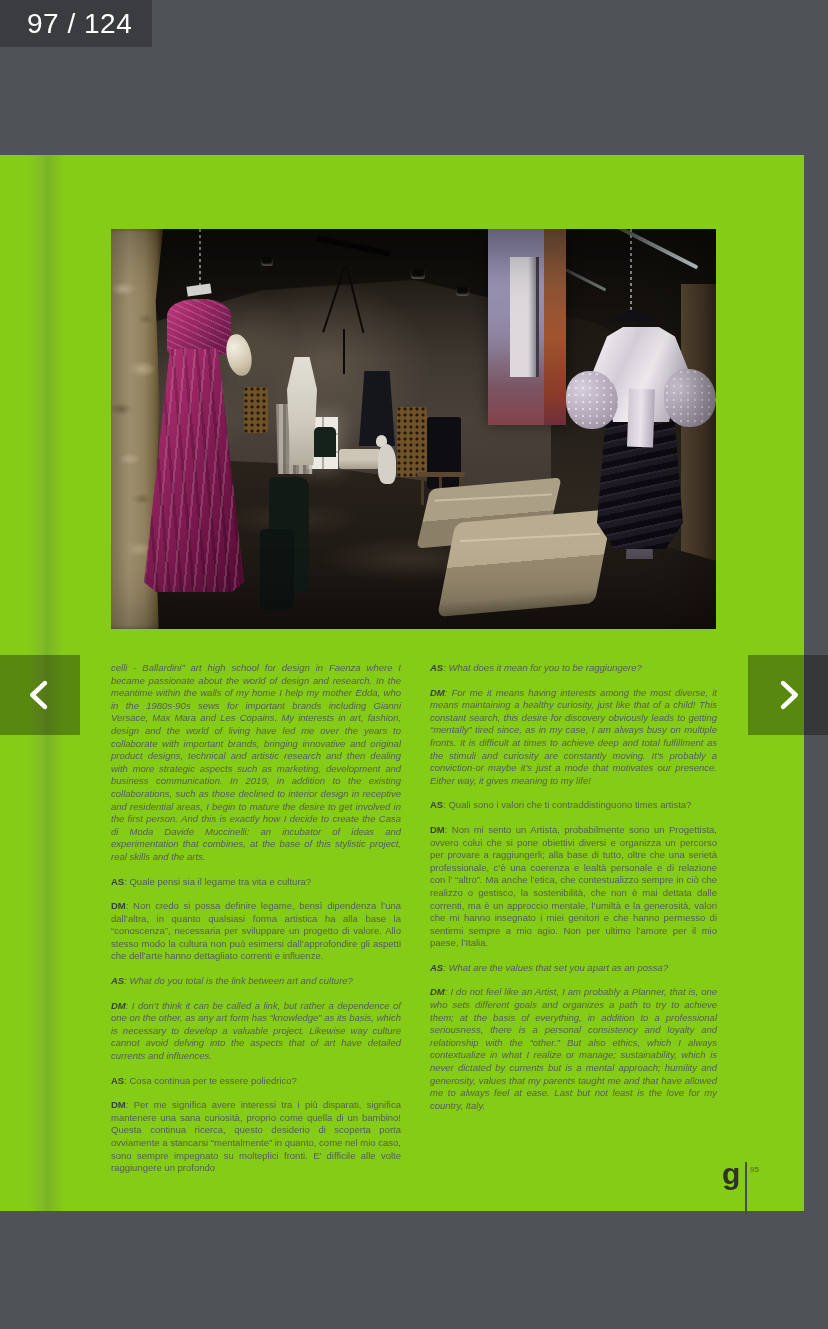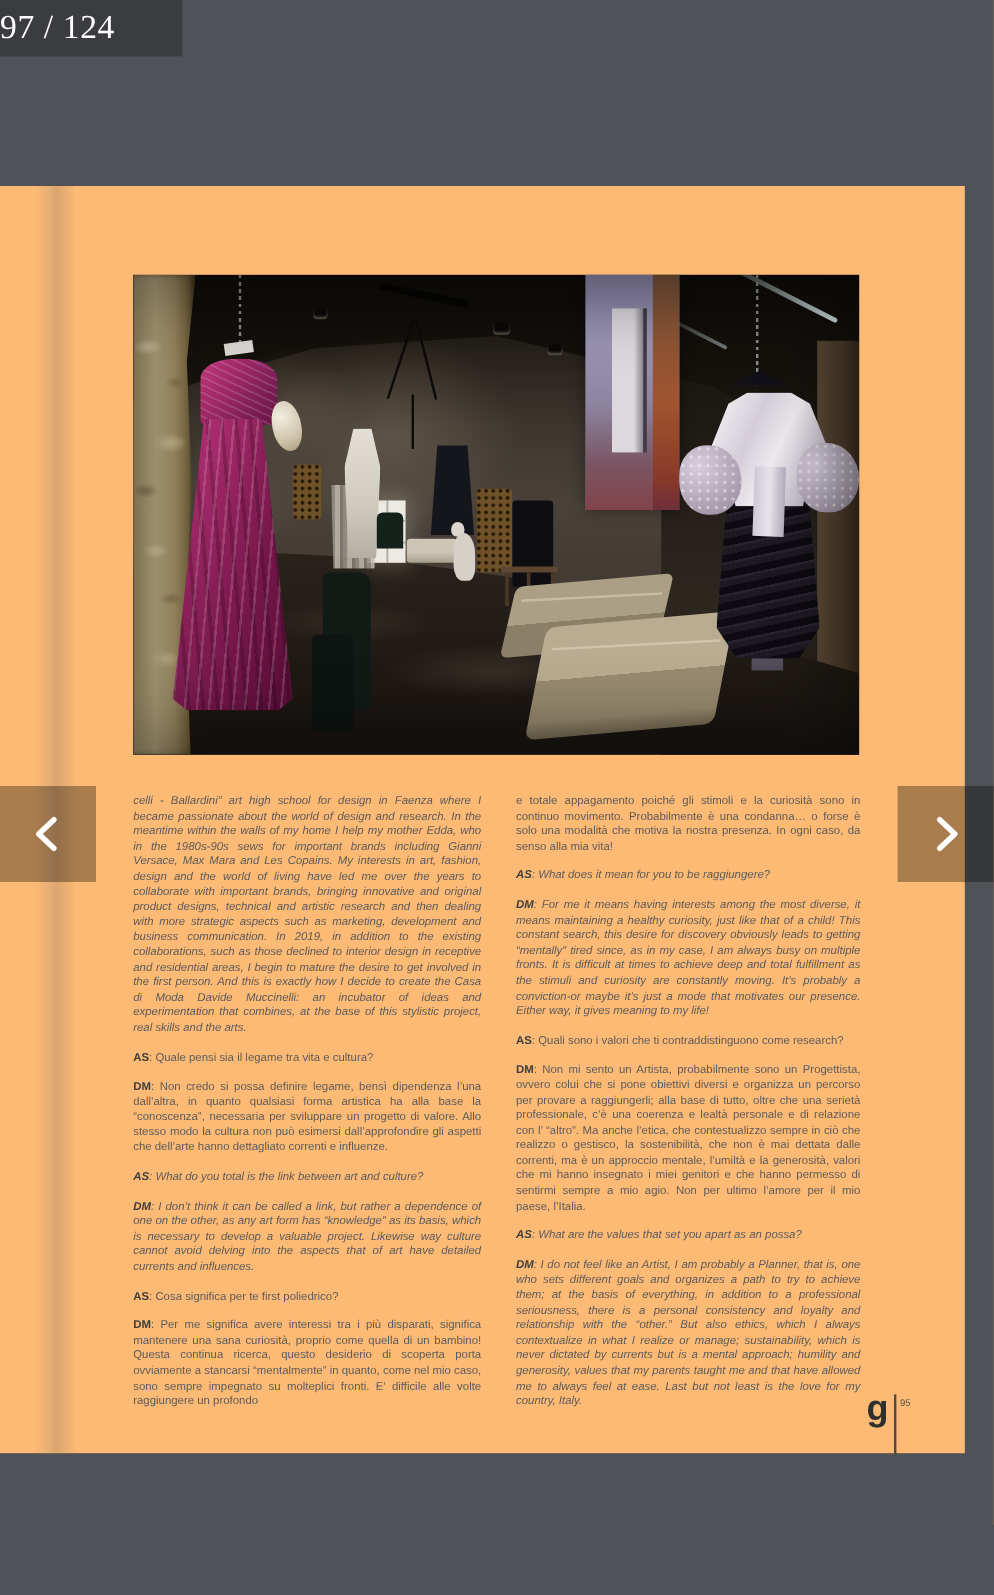--- a/index.html
+++ b/index.html
@@ -1,26 +1,26 @@
 <!DOCTYPE html>
 <html><head>
 <meta charset="utf-8">
 <style>
   html,body{margin:0;padding:0;width:828px;height:1329px;overflow:hidden;
     background:#4f5256;font-family:"Liberation Sans","DejaVu Sans",sans-serif;}
   .ab{position:absolute;}
   
   .page-counter{left:0;top:0;width:152px;height:47px;background:rgba(0,0,0,0.26);
-    color:#fff;font-size:28px;line-height:47px;box-sizing:border-box;letter-spacing:.5px;font-family:Liberation Serif, serif;}
+    color:#fff;font-size:28px;line-height:47px;padding-left:27px;box-sizing:border-box;letter-spacing:.5px;}
   .nav-btn{width:80px;height:80px;top:655px;background:rgba(0,0,0,0.33);cursor:pointer;
     display:flex;align-items:center;justify-content:center;}
   .nav-prev{left:0;}
   .nav-next{left:748px;}
   
-  .mag-page{left:0;top:155px;width:804px;height:1056px;background:#fdba74;text-decoration:underline;}
+  .mag-page{left:0;top:155px;width:804px;height:1056px;background:#84cc16;text-decoration:underline;}
   .page-curl{left:28px;top:0;width:36px;height:100%;
     background:linear-gradient(90deg,rgba(255,255,255,0) 0%,rgba(120,120,120,0.18) 38%,rgba(90,90,90,0.22) 52%,rgba(255,255,255,0) 100%);}
   
   .col{top:507px;width:290px;font-size:9.5px;line-height:12.6px;color:#5a5b5d;text-align:justify;}
   .col-left{left:111px;}
   .col-right{left:430px;width:287px;}
   .col p{margin:0 0 12px 0;}
   .col p b{color:#3d3e40;font-weight:bold;}
   .col p.en{font-style:italic;}
   
@@ -212,29 +212,28 @@
     <div class="ab ph-sash-white"></div>
     <div class="ab ph-vignette"></div>
   </div>
 
   <div class="ab col col-left">
     <p class="en"><span>celli - Ballardini” art high school for design in Faenza where I became passionate about the world of design and research. In the meantime within the walls of my home I help my mother Edda, who in the 1980s-90s sews for important brands including Gianni Versace, Max Mara and Les Copains. My interests in art, fashion, design and the world of living have led me over the years to collaborate with important brands, bringing innovative and original product designs, technical and artistic research and then dealing with more strategic aspects such as marketing, development and business communication. In 2019, in addition to the existing collaborations, such as those declined to interior design in receptive and residential areas, I begin to mature the desire to get involved in the first person. And this is exactly how I decide to create the Casa di Moda Davide Muccinelli: an incubator of ideas and experimentation that combines, at the base of this stylistic project, real skills and the arts.</span></p>
     <p><b>AS</b><span>: Quale pensi sia il legame tra vita e cultura?</span></p>
     <p><b>DM</b><span>: Non credo si possa definire legame, bensì dipendenza l’una dall’altra, in quanto qualsiasi forma artistica ha alla base la “conoscenza”, necessaria per sviluppare un progetto di valore. Allo stesso modo la cultura non può esimersi dall’approfondire gli aspetti che dell’arte hanno dettagliato correnti e influenze.</span></p>
     <p class="en"><b>AS</b><span>: What do you total is the link between art and culture?</span></p>
     <p class="en"><b>DM</b><span>: I don’t think it can be called a link, but rather a dependence of one on the other, as any art form has “knowledge” as its basis, which is necessary to develop a valuable project. Likewise way culture cannot avoid delving into the aspects that of art have detailed currents and influences.</span></p>
-    <p><b>AS</b><span>: Cosa significa per te first poliedrico?</span></p>
+    <p><b>AS</b><span>: Cosa continua per te essere poliedrico?</span></p>
     <p><b>DM</b><span>: Per me significa avere interessi tra i più disparati, significa mantenere una sana curiosità, proprio come quella di un bambino! Questa continua ricerca, questo desiderio di scoperta porta ovviamente a stancarsi “mentalmente” in quanto, come nel mio caso, sono sempre impegnato su molteplici fronti. E’ difficile alle volte raggiungere un profondo</span></p>
   </div>
 
   <div class="ab col col-right">
-    <p><span>e totale appagamento poiché gli stimoli e la curiosità sono in continuo movimento. Probabilmente è una condanna… o forse è solo una modalità che motiva la nostra presenza. In ogni caso, da senso alla mia vita!</span></p>
     <p class="en"><b>AS</b><span>: What does it mean for you to be raggiungere?</span></p>
     <p class="en"><b>DM</b><span>: For me it means having interests among the most diverse, it means maintaining a healthy curiosity, just like that of a child! This constant search, this desire for discovery obviously leads to getting “mentally” tired since, as in my case, I am always busy on multiple fronts. It is difficult at times to achieve deep and total fulfillment as the stimuli and curiosity are constantly moving. It’s probably a conviction-or maybe it’s just a mode that motivates our presence. Either way, it gives meaning to my life!</span></p>
-    <p><b>AS</b><span>: Quali sono i valori che ti contraddistinguono come research?</span></p>
+    <p><b>AS</b><span>: Quali sono i valori che ti contraddistinguono times artista?</span></p>
     <p><b>DM</b><span>: Non mi sento un Artista, probabilmente sono un Progettista, ovvero colui che si pone obiettivi diversi e organizza un percorso per provare a raggiungerli; alla base di tutto, oltre che una serietà professionale, c’è una coerenza e lealtà personale e di relazione con l’ “altro”. Ma anche l’etica, che contestualizzo sempre in ciò che realizzo o gestisco, la sostenibilità, che non è mai dettata dalle correnti, ma è un approccio mentale, l’umiltà e la generosità, valori che mi hanno insegnato i miei genitori e che hanno permesso di sentirmi sempre a mio agio. Non per ultimo l’amore per il mio paese, l’Italia.</span></p>
     <p class="en"><b>AS</b><span>: What are the values that set you apart as an possa?</span></p>
     <p class="en"><b>DM</b><span>: I do not feel like an Artist, I am probably a Planner, that is, one who sets different goals and organizes a path to try to achieve them; at the basis of everything, in addition to a professional seriousness, there is a personal consistency and loyalty and relationship with the “other.” But also ethics, which I always contextualize in what I realize or manage; sustainability, which is never dictated by currents but is a mental approach; humility and generosity, values that my parents taught me and that have allowed me to always feel at ease. Last but not least is the love for my country, Italy.</span></p>
   </div>
 
   <div class="ab footer-logo">
     <span class="g">g</span>
     <div class="rule"></div>
     <span class="num">95</span>
   </div>

